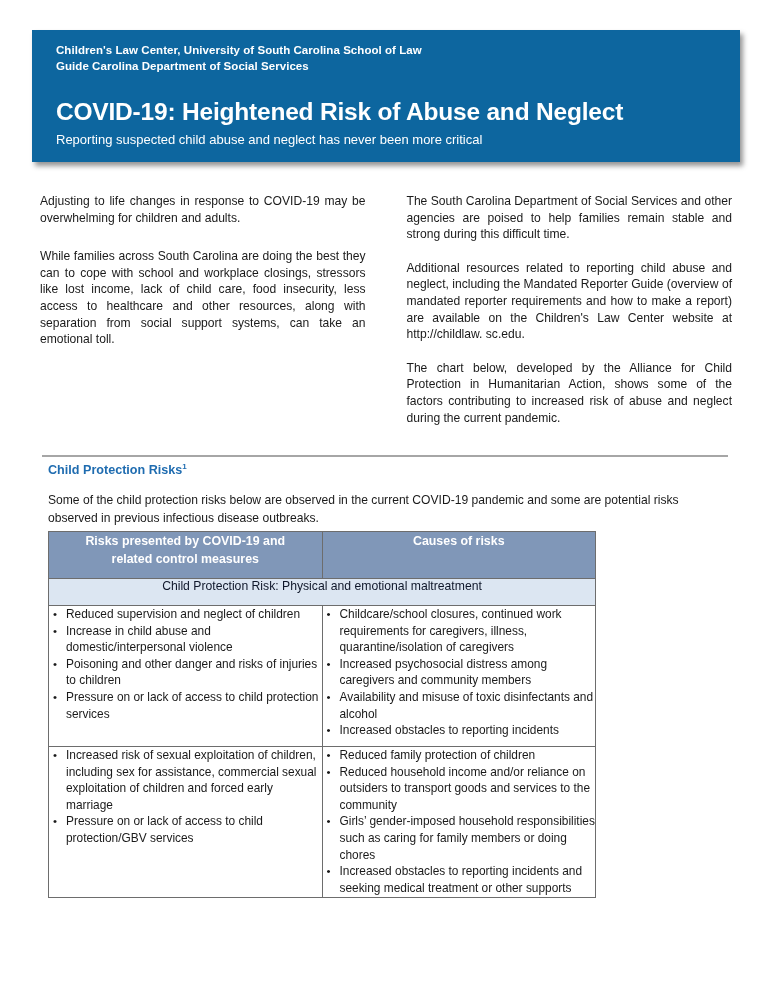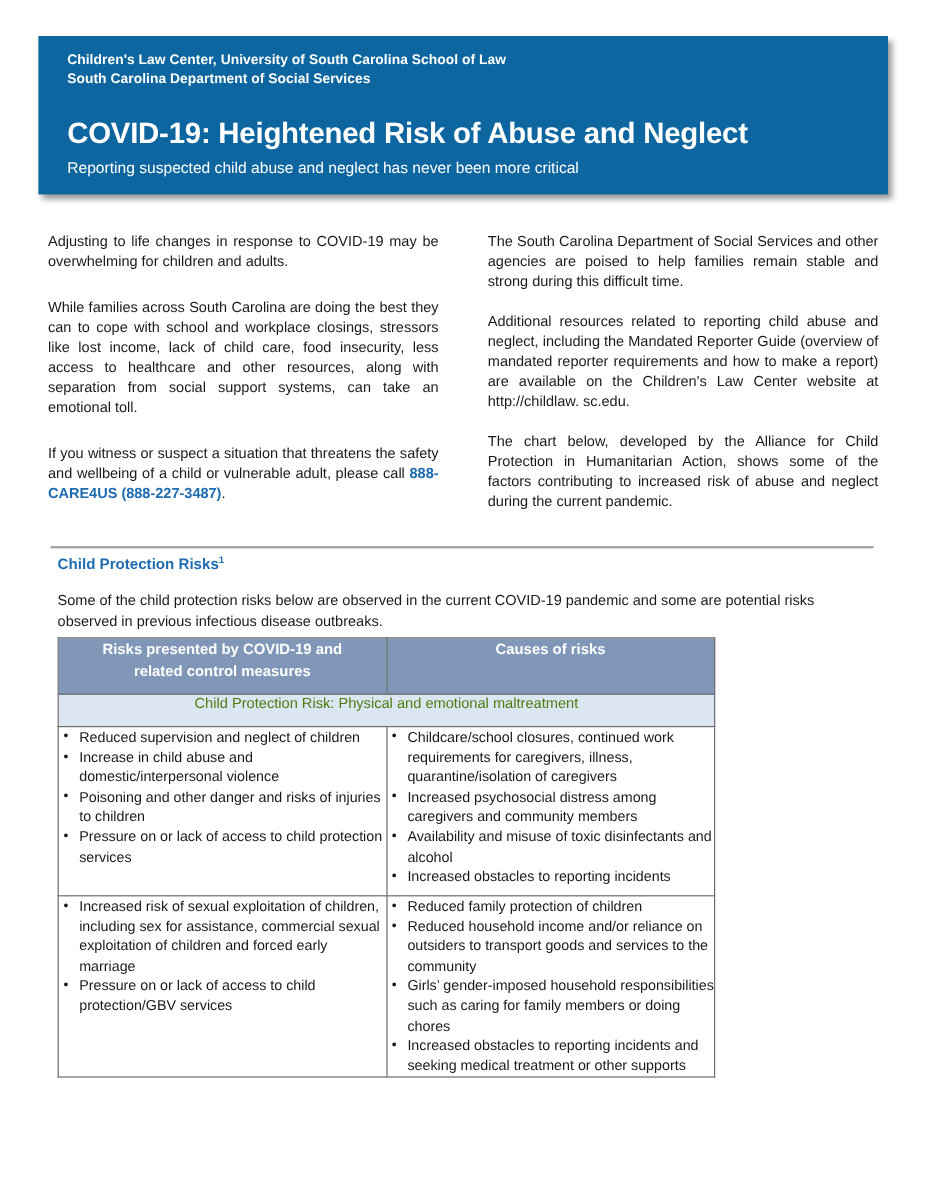--- a/index.html
+++ b/index.html
@@ -136,21 +136,21 @@
     font-size: 12.4px;
     font-weight: bold;
     text-align: center;
     vertical-align: middle;
     height: 46px;
     line-height: 18px;
     border-color: #6d6d6d;
   }
   .band-cell {
     background: #dce6f2;
-    color: #4d7c0f;
+    color: #0f172a;
     font-size: 12.2px;
     text-align: center;
     vertical-align: middle;
     height: 26px;
   }
   .body-cell {
     background: #ffffff;
     padding: 8px 10px 10px 10px;
   }
   .body-cell ul {
@@ -176,30 +176,29 @@
   .row1 .body-cell { height: 140px; }
   .row2 .body-cell { height: 150px; }
 </style>
 </head>
 <body>
 
 <div class="page">
 
   <div class="banner">
     <div class="banner-org">Children's Law Center, University of South Carolina School of Law</div>
-    <div class="banner-org">South Carolina Department of Social Services</div>
+    <div class="banner-org">Guide Carolina Department of Social Services</div>
     <div class="banner-title">COVID-19: Heightened Risk of Abuse and Neglect</div>
     <div class="banner-sub">Reporting suspected child abuse and neglect has never been more critical</div>
   </div>
 
   <div class="cols">
     <div class="col left">
       <p>Adjusting to life changes in response to COVID-19 may be overwhelming for children and adults.</p>
       <p>While families across South Carolina are doing the best they can to cope with school and workplace closings, stressors like lost income, lack of child care, food insecurity, less access to healthcare and other resources, along with separation from social support systems, can take an emotional toll.</p>
-      <p><span>If you witness or suspect a situation that threatens the safety and wellbeing of a child or vulnerable adult, please call </span><span class="phone">888-CARE4US (888-227-3487)</span><span>.</span></p>
     </div>
     <div class="col right">
       <p>The South Carolina Department of Social Services and other agencies are poised to help families remain stable and strong during this difficult time.</p>
       <p>Additional resources related to reporting child abuse and neglect, including the Mandated Reporter Guide (overview of mandated reporter requirements and how to make a report) are available on the Children's Law Center website at http://childlaw. sc.edu.</p>
       <p>The chart below, developed by the Alliance for Child Protection in Humanitarian Action, shows some of the factors contributing to increased risk of abuse and neglect during the current pandemic.</p>
     </div>
   </div>
 
   <div class="rule"></div>
 

